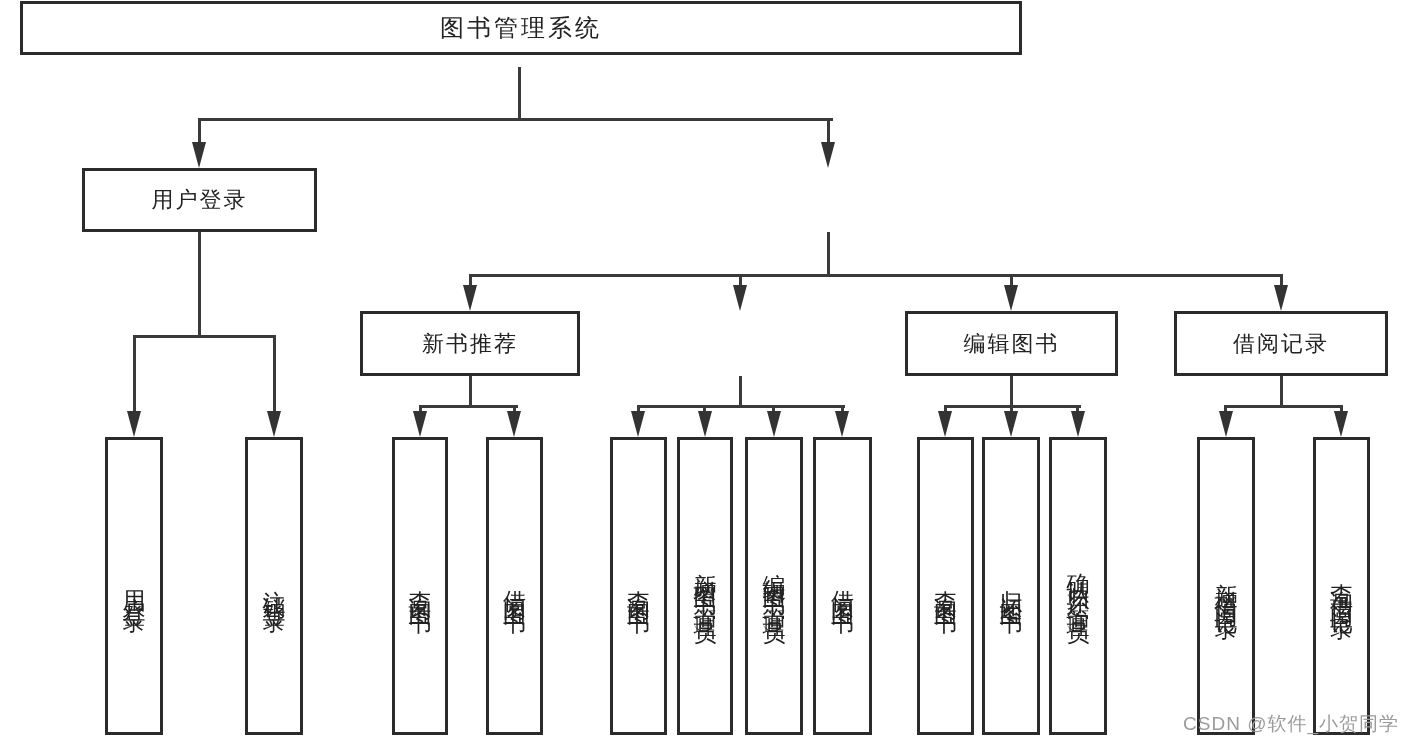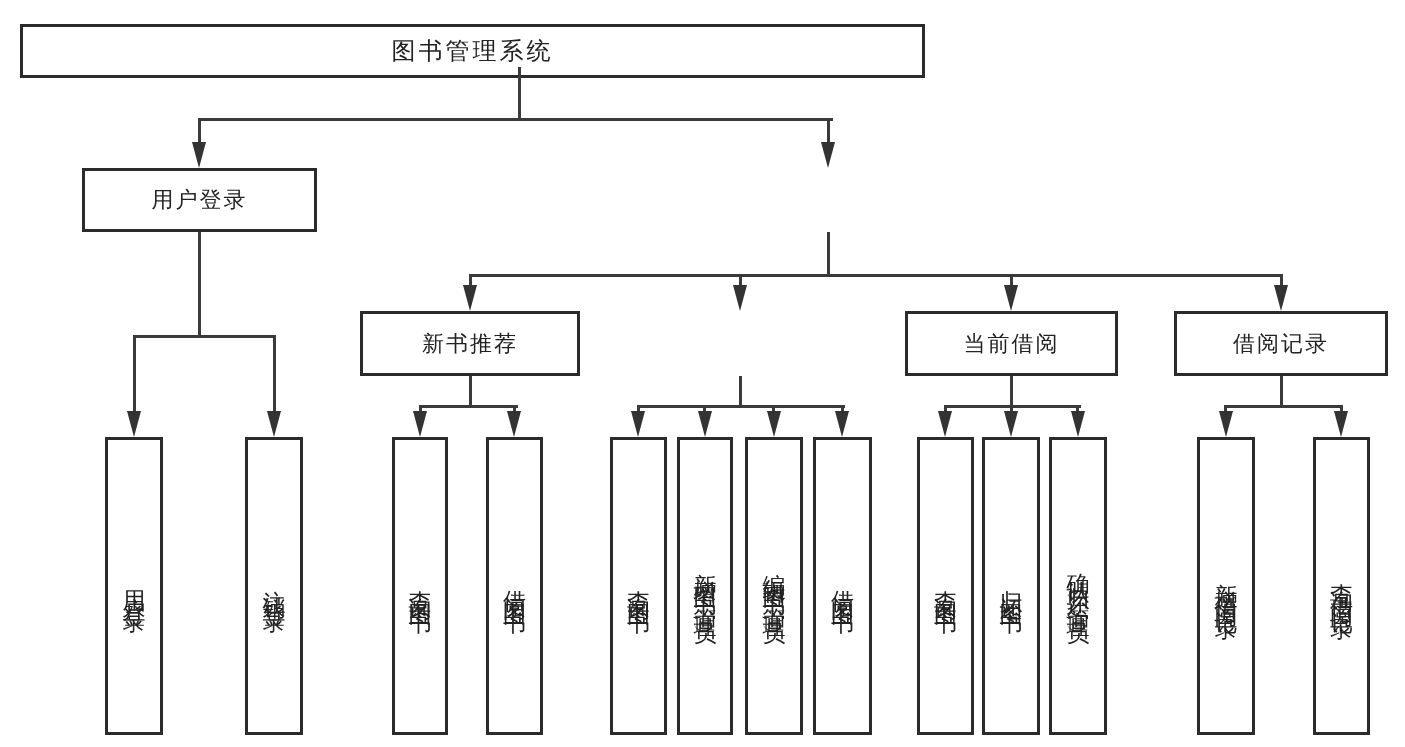--- a/index.html
+++ b/index.html
@@ -55,21 +55,21 @@
     letter-spacing:1px;
     color:#9b9b9b;
     white-space:nowrap;
   }
 </style>
 </head>
 <body>
 
 <div id="canvas">
 
-  <div class="node h root" style="left:20px;top:24px;width:905px;height:54px">
+  <div class="node h root" style="left:20px;top:1px;width:1002px;height:54px">
     <span>图书管理系统</span>
   </div>
 
   <div class="ln" style="left:518px;top:67px;width:3px;height:53px"></div>
   <div class="ln" style="left:198px;top:118px;width:635px;height:3px"></div>
   <div class="ln" style="left:198px;top:118px;width:3px;height:28px"></div>
   <div class="ln" style="left:827px;top:118px;width:3px;height:28px"></div>
   <div class="ar" style="left:192px;top:142px"></div>
   <div class="ar" style="left:821px;top:142px"></div>
 
@@ -92,21 +92,21 @@
   <div class="ln" style="left:1280px;top:274px;width:3px;height:12px"></div>
   <div class="ar" style="left:463px;top:285px"></div>
   <div class="ar" style="left:733px;top:285px"></div>
   <div class="ar" style="left:1004px;top:285px"></div>
   <div class="ar" style="left:1274px;top:285px"></div>
 
   <div class="node h" style="left:360px;top:311px;width:220px;height:65px">
     <span>新书推荐</span>
   </div>
   <div class="node h" style="left:905px;top:311px;width:213px;height:65px">
-    <span>当前借阅</span>
+    <span>编辑图书</span>
   </div>
   <div class="node h" style="left:1174px;top:311px;width:214px;height:65px">
     <span>借阅记录</span>
   </div>
 
   <div class="ln" style="left:469px;top:376px;width:3px;height:31px"></div>
   <div class="ln" style="left:419px;top:405px;width:99px;height:3px"></div>
   <div class="ln" style="left:419px;top:405px;width:3px;height:10px"></div>
   <div class="ln" style="left:513px;top:405px;width:3px;height:10px"></div>
   <div class="ar" style="left:413px;top:411px"></div>
@@ -176,14 +176,15 @@
     <span>确认归还（管理员）</span>
   </div>
 
   <div class="node v" style="left:1197px;top:437px;width:58px;height:298px">
     <span>新增借阅记录</span>
   </div>
   <div class="node v" style="left:1313px;top:437px;width:57px;height:298px">
     <span>查询借阅记录</span>
   </div>
 
+  <div class="watermark">CSDN @软件_小贺同学</div>
 
 </div>
 
 </body></html>

